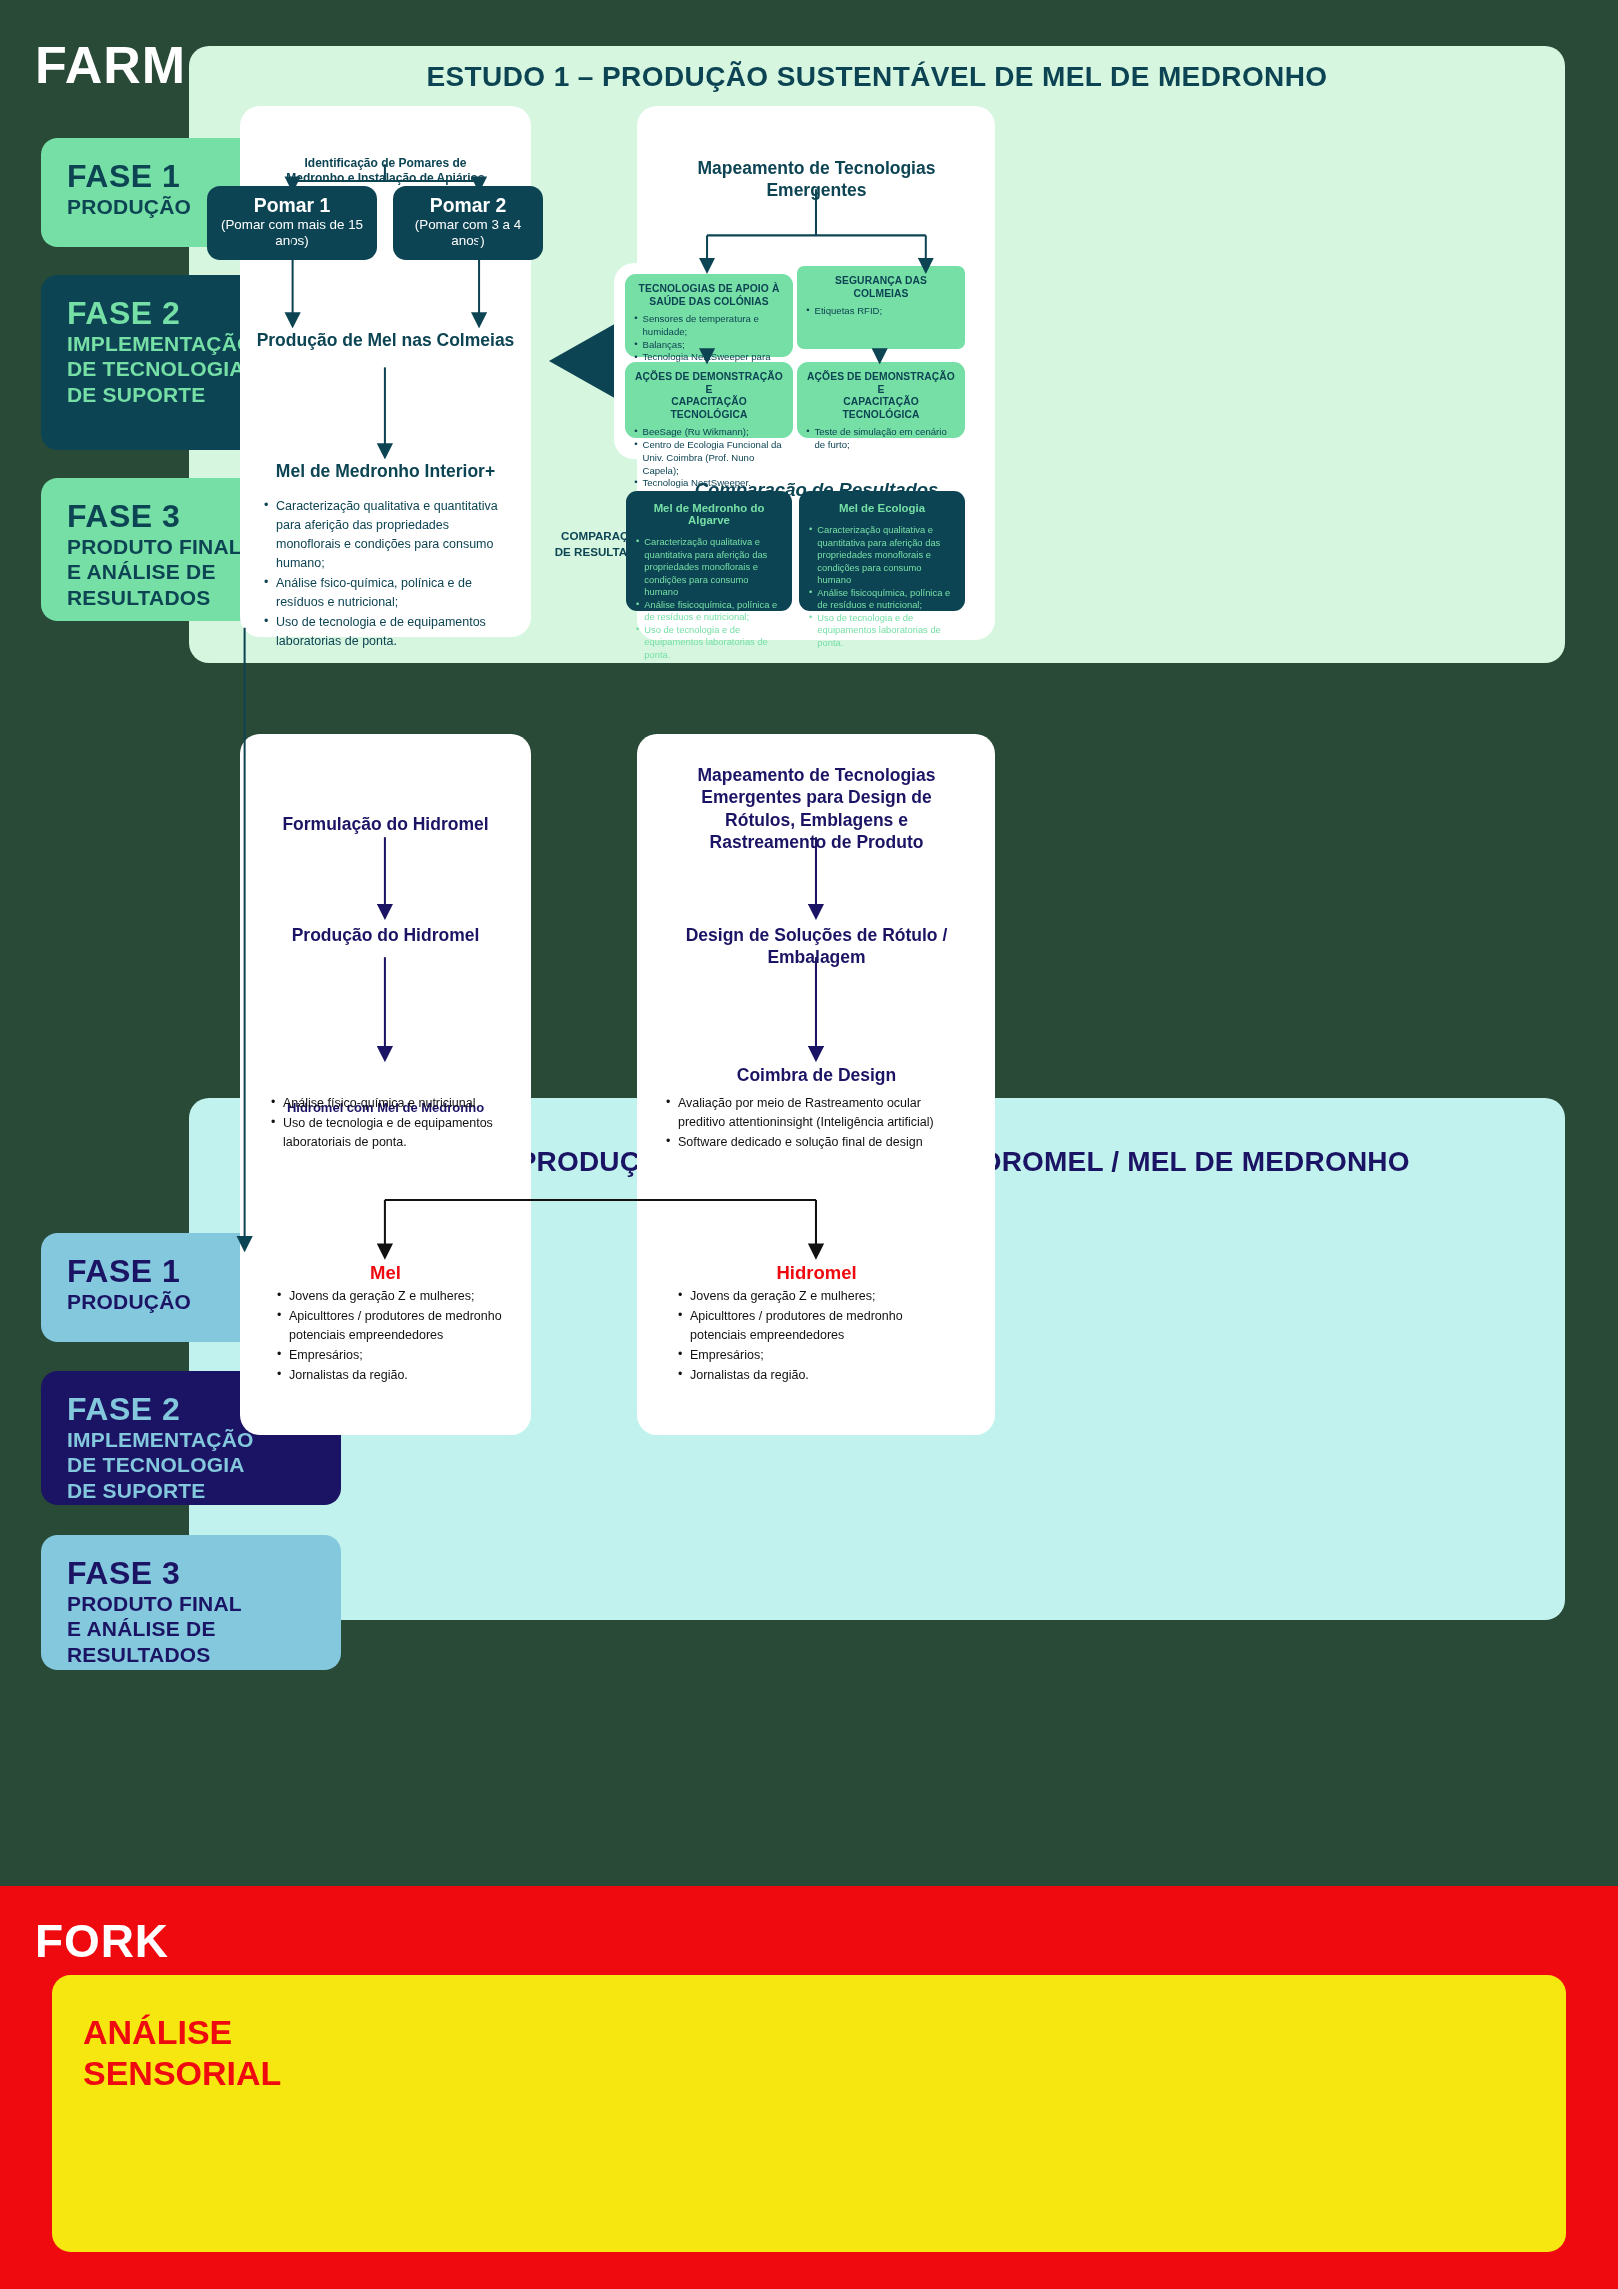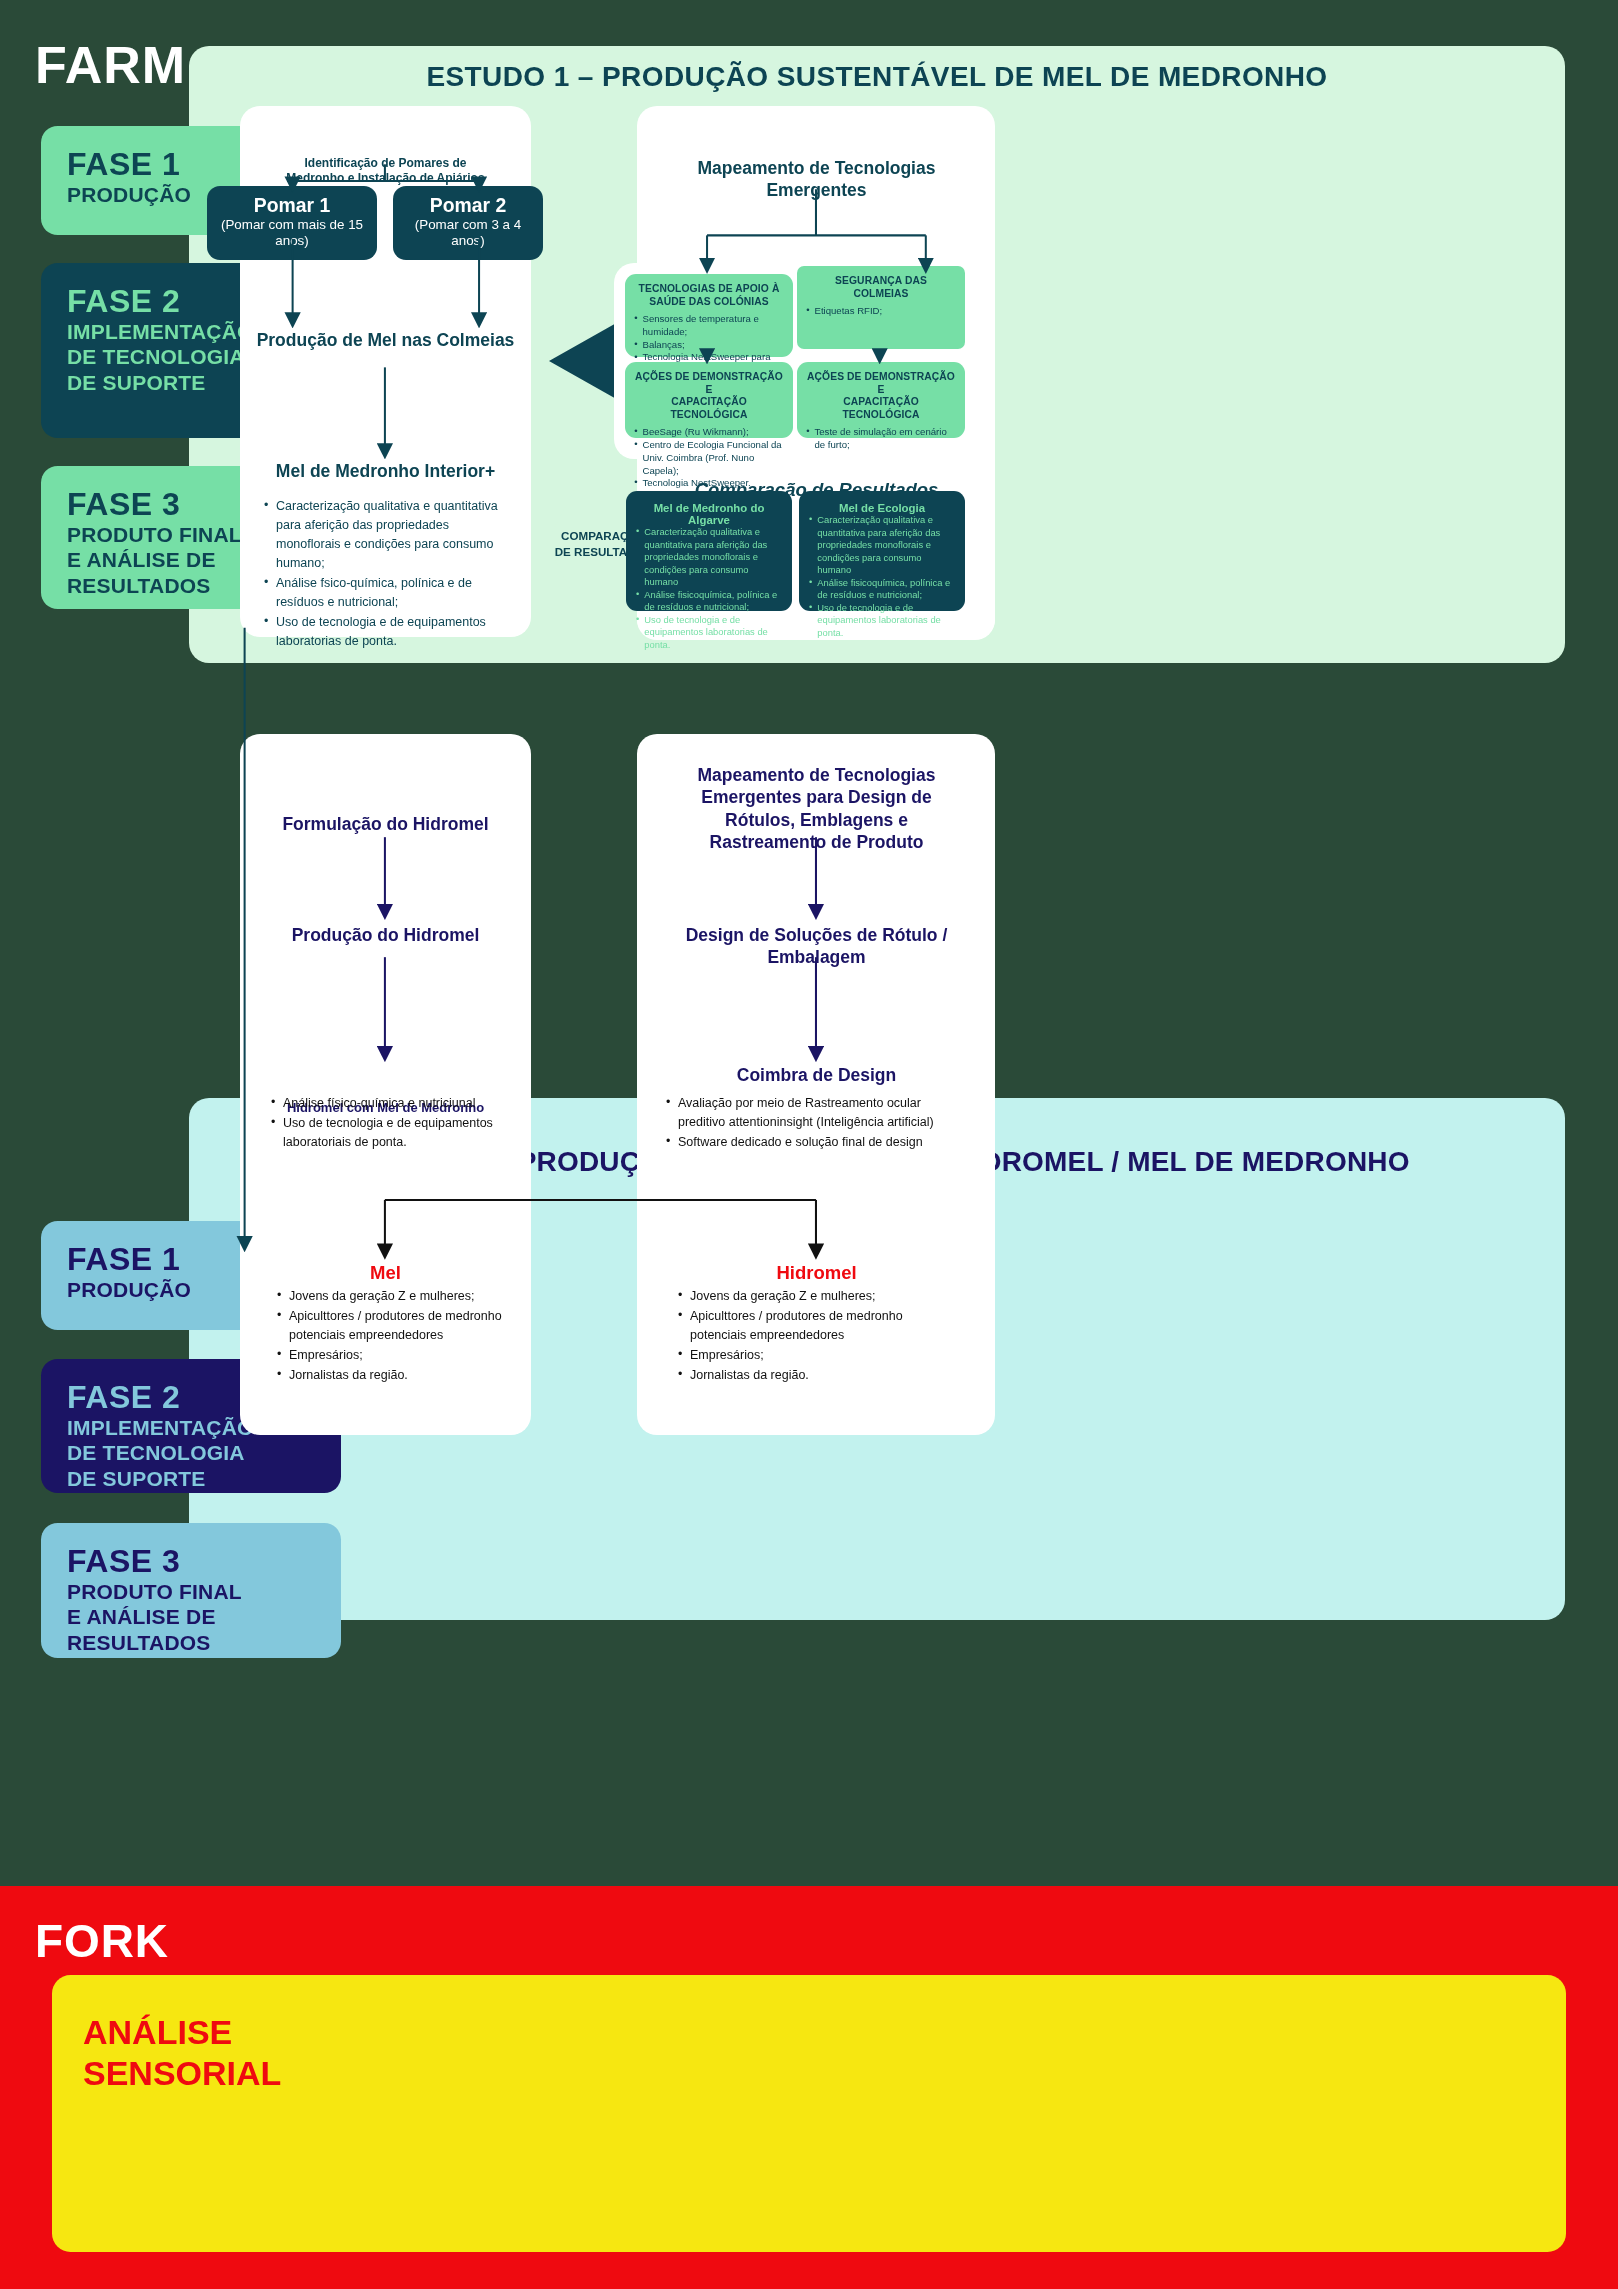--- a/index.html
+++ b/index.html
@@ -33,21 +33,21 @@
     position: absolute; left: 35px; top: 1914px;
     font-size: 46px; font-weight: bold; color: #ffffff; letter-spacing: 0.9px;
   }
   .analise-sensorial {
     position: absolute; left: 83px; top: 2012px; width: 305px;
     font-size: 34px; font-weight: bold; color: #ef0a10; line-height: 1.22;
   }
 
   
   .phase {
-    position: absolute; border-radius: 16.6px; padding: 22px 26px;
+    position: absolute; border-radius: 16.6px; padding: 22px 26px; margin-top: 12px;
   }
   .phase .ph-num { font-size: 32px; font-weight: bold; line-height: 1.05; letter-spacing: 0.5px;}
   .phase .ph-sub { font-size: 21px; font-weight: bold; line-height: 1.22; letter-spacing: 0.2px;}
 
   
   .p1a { left: 41px; top: 126px;  width: 300px; height: 109px; background: #76dfa6; }
   .p1a .ph-num, .p1a .ph-sub { color: #0d4453; }
   .p1b { left: 41px; top: 263px; width: 300px; height: 175px; background: #0d4453; }
   .p1b .ph-num, .p1b .ph-sub { color: #76dfa6; }
   .p1c { left: 41px; top: 466px; width: 300px; height: 143px; background: #76dfa6; }
@@ -127,21 +127,21 @@
   .techbox ul { list-style: none; font-size: 9.6px; line-height: 1.34; }
   .techbox li { padding-left: 8.3px; position: relative; }
   .techbox li::before { content:"•"; position:absolute; left:0; top:-0.9px; }
 
   
   .cmpbox {
     position: absolute; background: #0d4453; border-radius: 11px;
     padding: 11px 10px; color: #76dfa6;
   }
   .cmpbox .cb-t {
-    font-size: 11.4px; font-weight: bold; text-align: center; margin-bottom: 0;
+    font-size: 11.4px; font-weight: bold; text-align: center; margin-bottom: 10px;
   }
   .cmpbox ul { list-style: none; font-size: 9.4px; line-height: 1.33; }
   .cmpbox li { padding-left: 8.3px; position: relative; margin-bottom: 0px; }
   .cmpbox li::before { content:"•"; position:absolute; left:0; top:-0.9px; }
 
   
   .big-arrow {
     position: absolute; left: 549px; top: 263px; width: 443px; height: 196px;
     background: #0d4453;
     clip-path: polygon(22% 0%, 100% 0%, 100% 100%, 22% 100%, 22% 78%, 0% 50%, 22% 22%);

